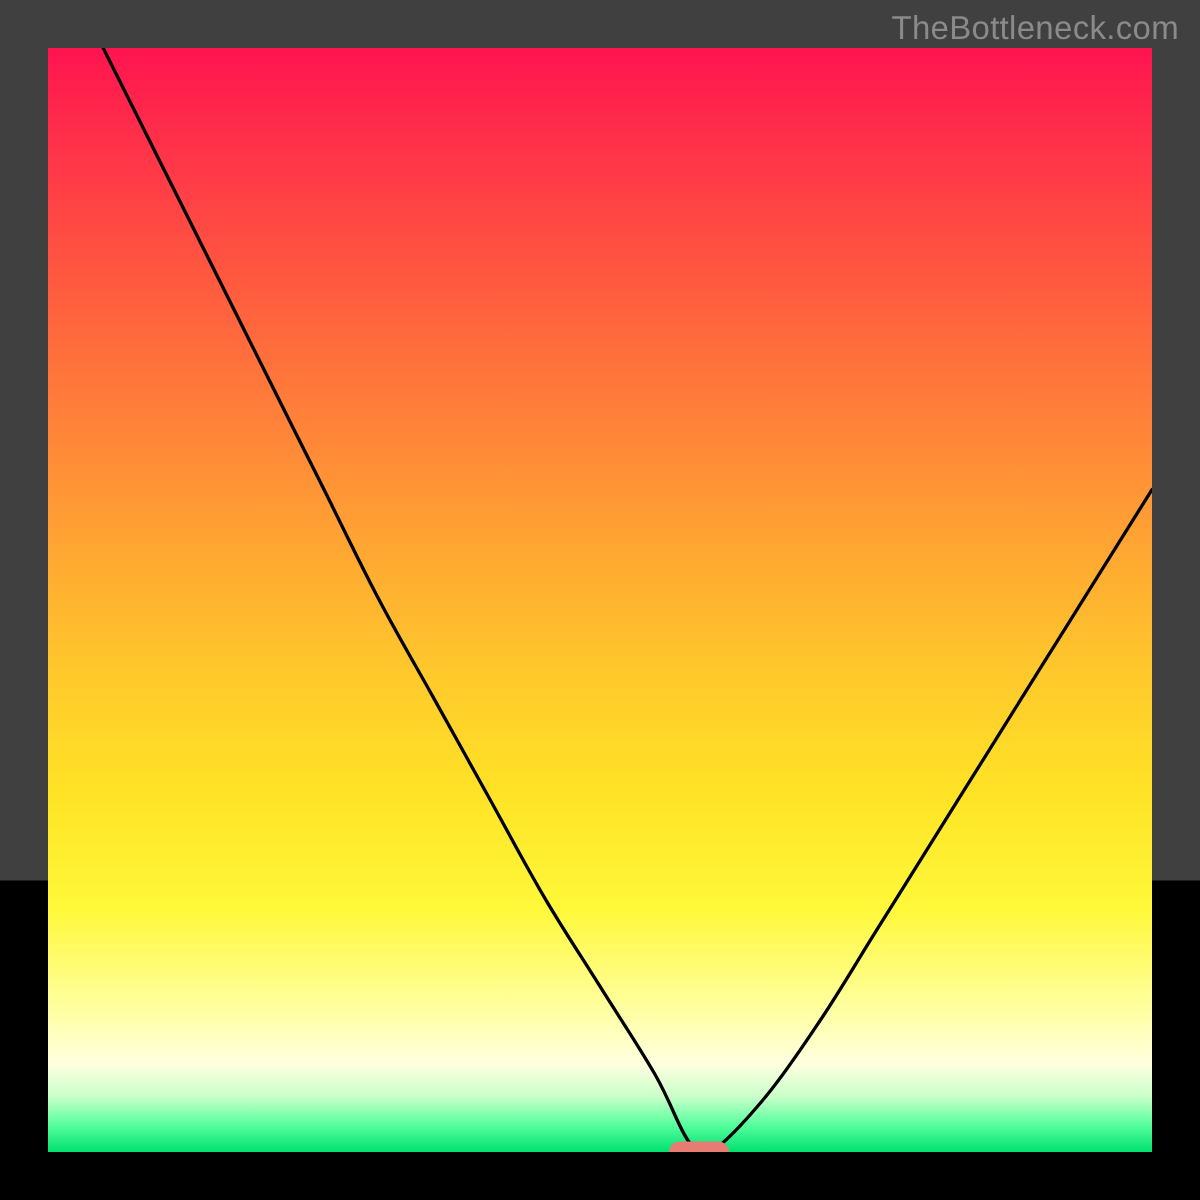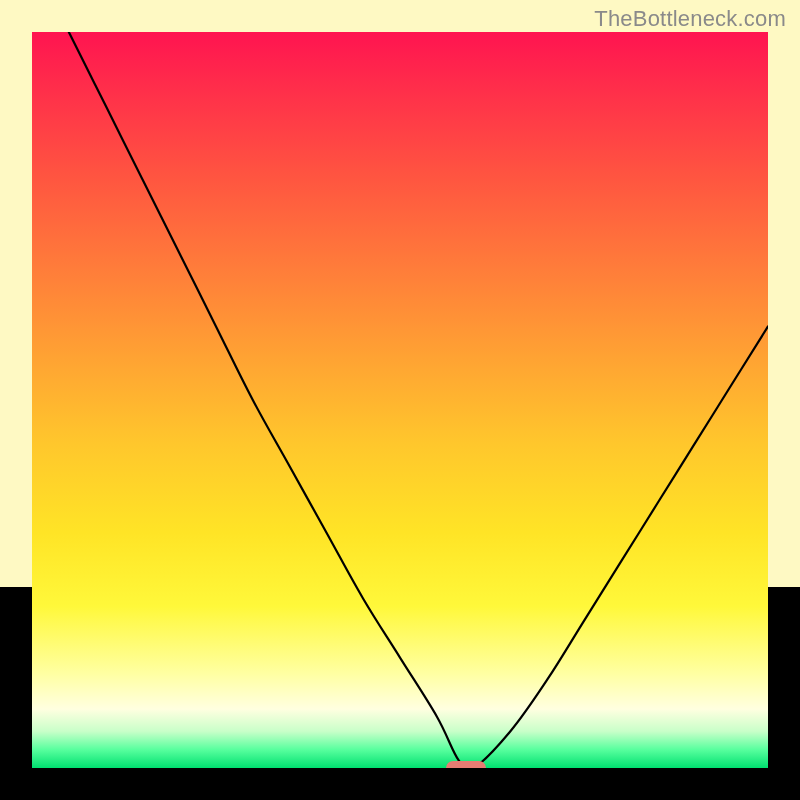--- a/index.html
+++ b/index.html
@@ -8,21 +8,21 @@
     width: 800px;
     height: 800px;
     overflow: hidden;
     background: #000;
     font-family: Arial, Helvetica, sans-serif;
   }
   .frame {
     position: relative;
     width: 800px;
     height: 587px;
-    background: #fef9c3;
+    background: #404040;
   }
   .plot-area {
     position: absolute;
     left: 32px;
     top: 32px;
     width: 736px;
     height: 736px;
     overflow: hidden;
   }
   .gradient {

